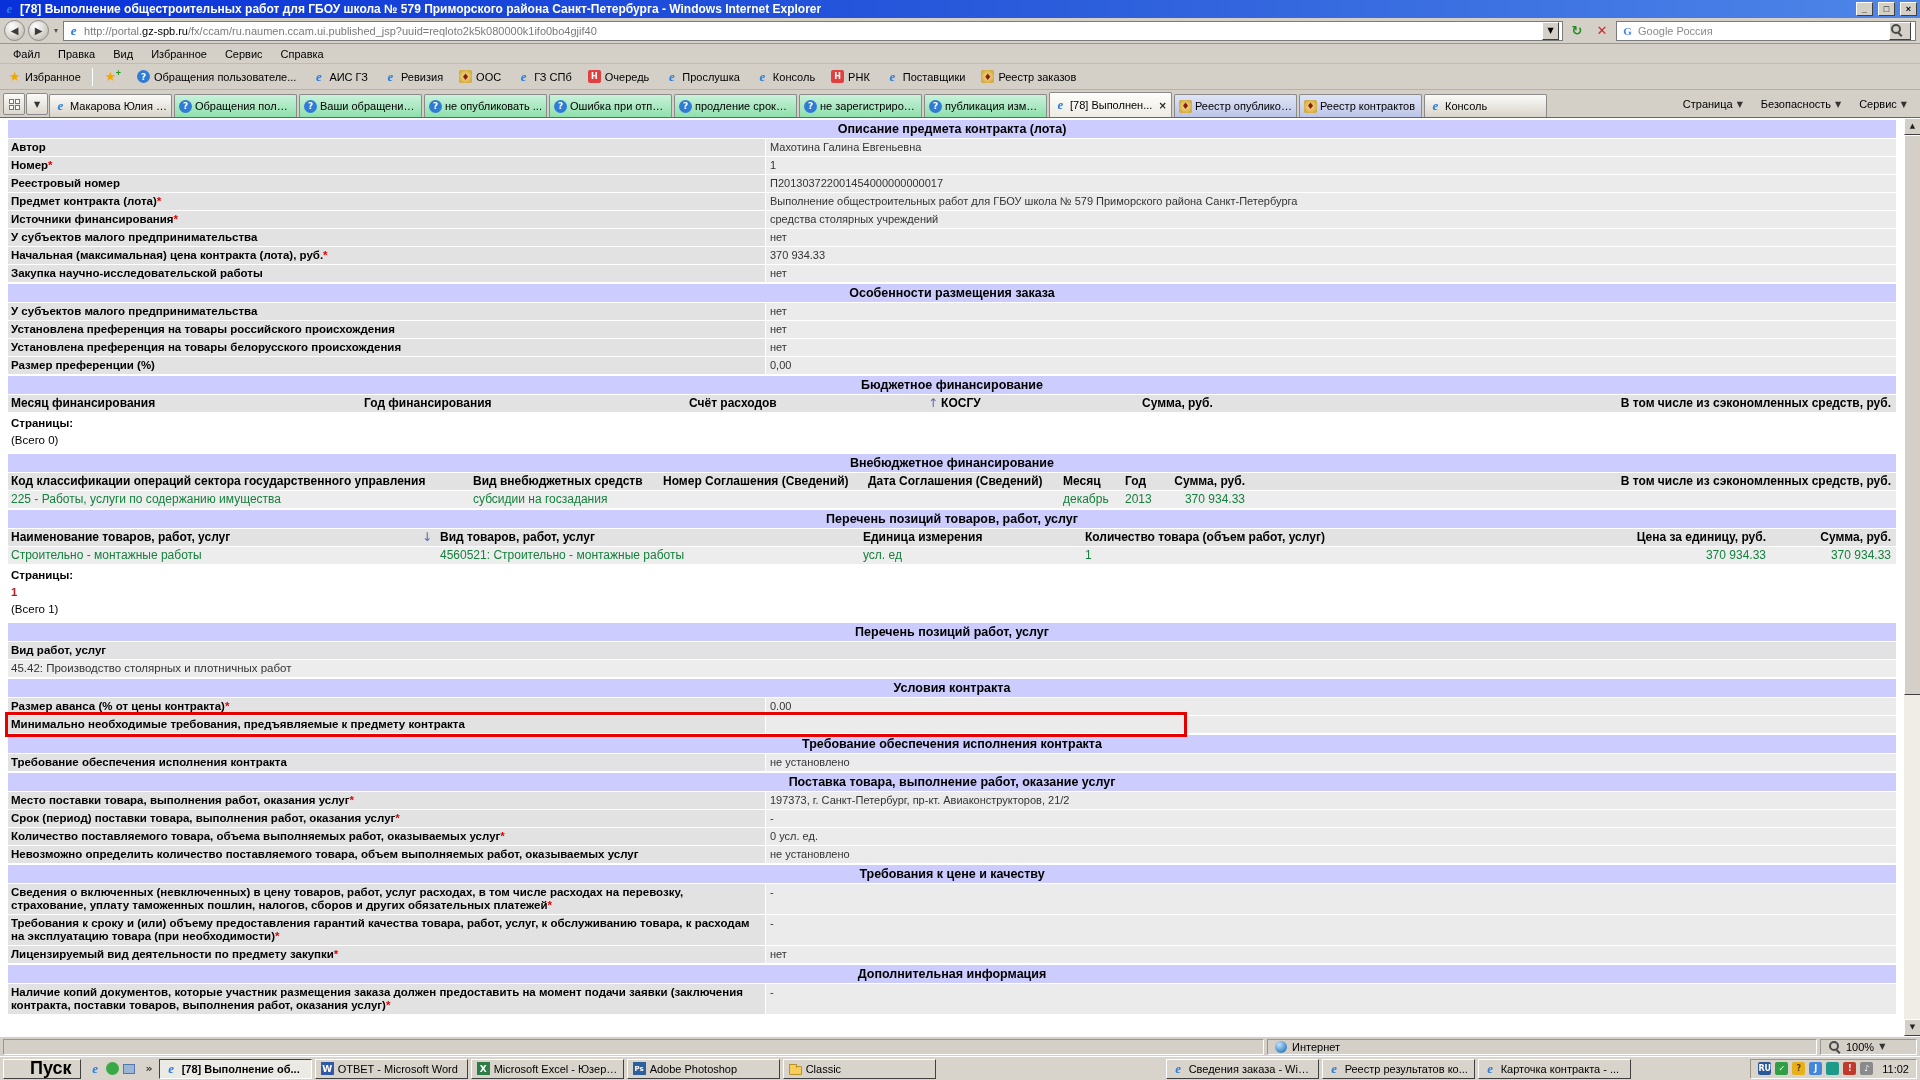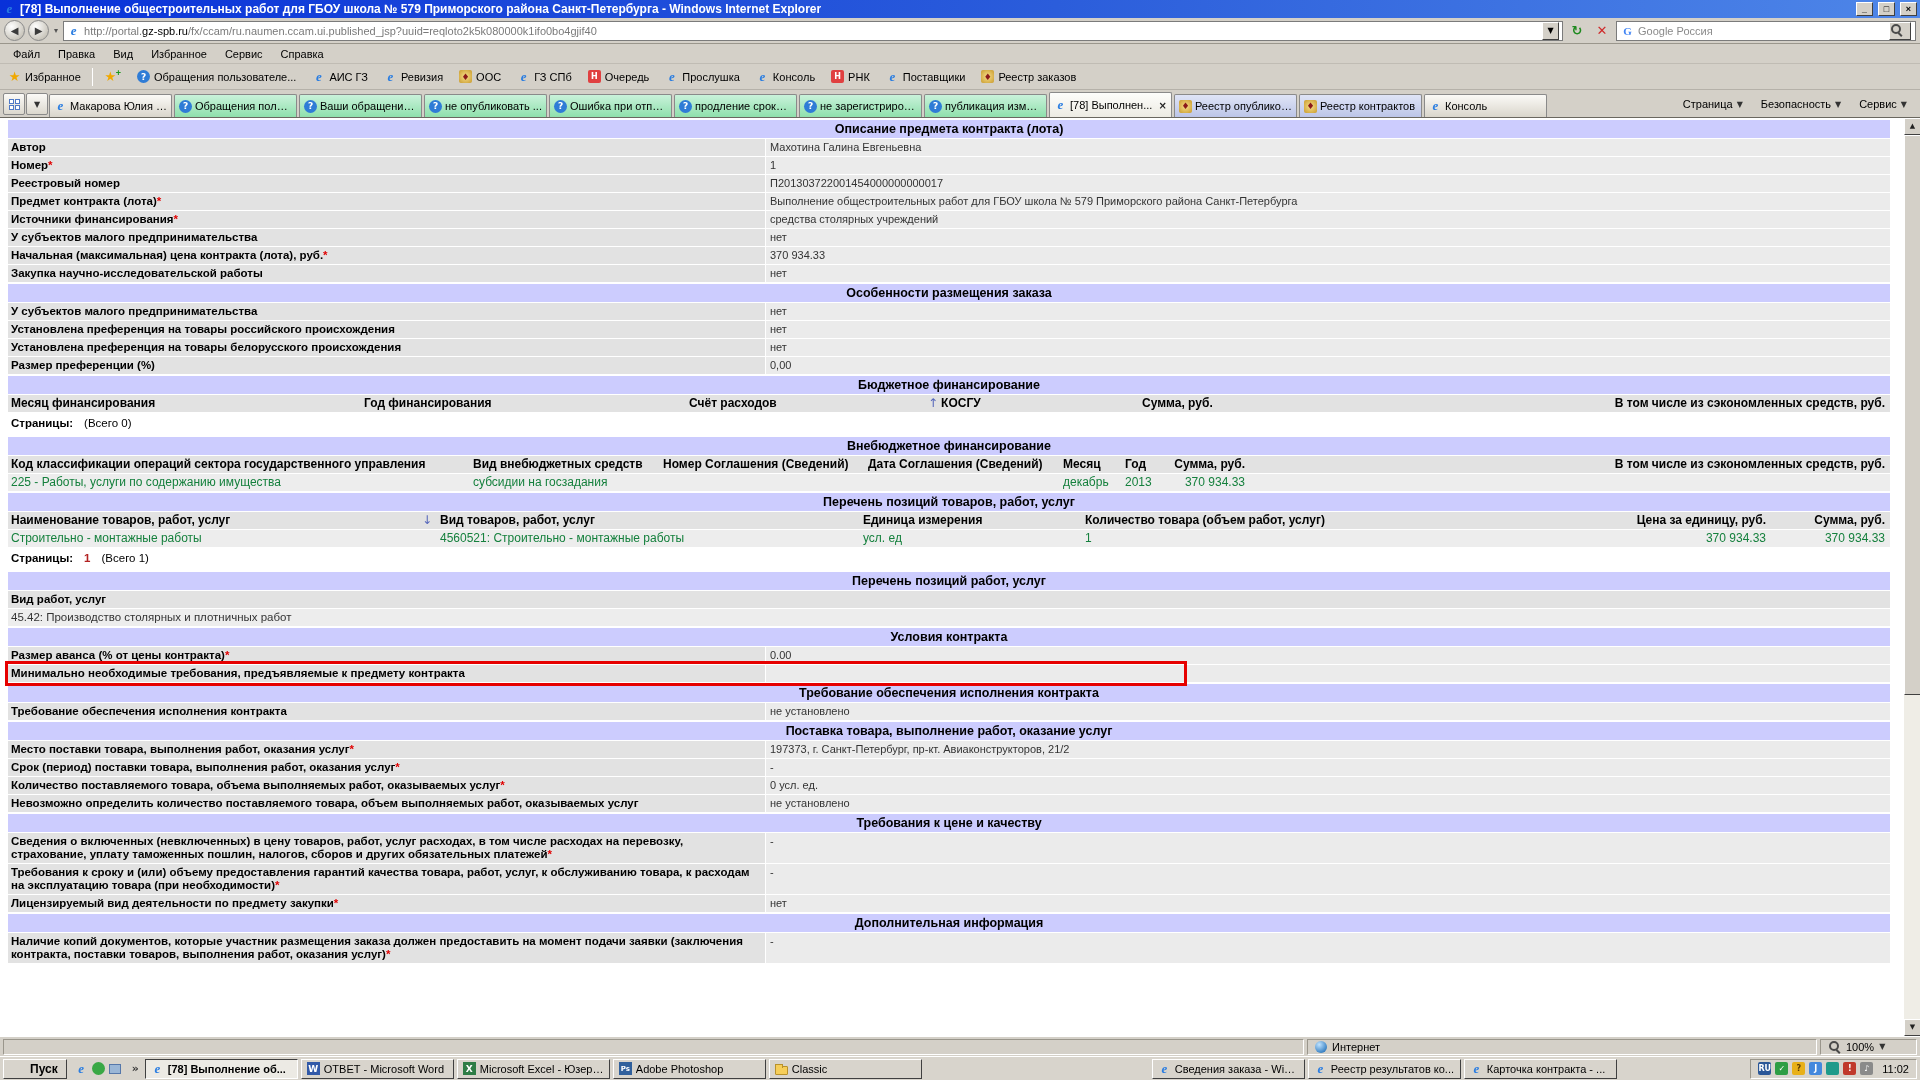--- a/index.html
+++ b/index.html
@@ -69,56 +69,56 @@
   .ico-win i:nth-child(1){background:#e8503a;} .ico-win i:nth-child(2){background:#7dbb42;}
   .ico-win i:nth-child(3){background:#3b6eb5;} .ico-win i:nth-child(4){background:#f2c12e;}
   .ico-globe{border-radius:50%;background:radial-gradient(circle at 35% 30%,#bfe3ff,#3e85c6 70%,#1f5c9b);width:12px;height:12px;}
   .ico-desktop{background:#9ab6d6;border:1px solid #5577aa;width:12px;height:10px;margin-top:1px;}
   .ico-green{background:#39a845;border-radius:50%;}
   .mag{position:relative;width:13px;height:13px;display:inline-block;}
   .mag::before{content:'';position:absolute;left:1px;top:1px;width:6px;height:6px;border:2px solid #4a4a4a;border-radius:50%;}
   .mag::after{content:'';position:absolute;left:9px;top:9px;width:5px;height:2px;background:#4a4a4a;transform:rotate(45deg);transform-origin:0 0;}
   
   .page{position:absolute;top:118px;left:0;width:1903px;height:918px;background:#fff;overflow:hidden;}
-  .rows{margin:2px 13px 0 8px;}
+  .rows{margin:2px 7px 0 8px;}
   .sec{background:#ccccfe;font-weight:bold;font-size:12.5px;color:#000;text-align:center;padding:2px 0;margin:2px 0 1px 0;}
   .kvrow{display:flex;margin-bottom:1px;position:relative;}
   .kl{width:757px;background:#e2e2e2;font-weight:bold;font-size:11.5px;padding:2px 6px 2px 3px;line-height:13px;}
   .kv{flex:1;background:#ebebeb;font-size:11px;color:#333;padding:2px 4px;margin-left:1px;line-height:13px;}
   .req{color:#e00000;}
   .redbox{position:absolute;left:-3px;top:-4px;width:1182px;height:calc(100% + 8px);border:3px solid #e60000;pointer-events:none;z-index:3;}
   .trow{display:flex;margin-bottom:1px;}
   .trow .cell{padding:2px 5px 2px 3px;font-size:12px;display:flex;gap:3px;line-height:13px;overflow:hidden;white-space:nowrap;}
   .trow.th{background:#e2e2e2;font-weight:bold;}
   .trow.td{background:#ededed;color:#15803d;}
   .cell.ar{justify-content:flex-end;text-align:right;}
   .sort{color:#5566bb;font-family:"DejaVu Sans",sans-serif;font-weight:normal;}
   .mla{margin-left:auto;}
-  .pages{background:#fff;font-size:11.5px;padding:4px 3px 6px 3px;display:flex;gap:11px;}
+  .pages{background:#fff;font-size:11.5px;padding:4px 3px 6px 3px;display:flex;gap:5px;flex-direction:column;}
   .pgl{font-weight:bold;}
   .pgn{color:#b22222;font-weight:bold;}
   .flabel{background:#e2e2e2;font-weight:bold;font-size:11.5px;padding:2px 3px;margin-bottom:1px;line-height:13px;}
   .fvalue{background:#ededed;font-size:11.5px;color:#333;padding:2px 3px;margin-bottom:1px;line-height:13px;}
   
   .vscroll{position:absolute;top:118px;right:0;width:17px;height:918px;background:#efede6;border-left:1px solid #fff;}
   .sc-btn{width:17px;height:17px;background:#d4d0c8;border:1px solid;border-color:#fff #404040 #404040 #fff;
     font-size:7px;text-align:center;line-height:15px;color:#222;font-family:"DejaVu Sans",sans-serif;}
   .sc-down{position:absolute;bottom:0;}
   .sc-thumb{position:absolute;top:17px;left:0;width:17px;height:560px;background:#d4d0c8;border:1px solid;border-color:#fff #404040 #404040 #fff;}
   
   .statusbar{position:absolute;bottom:24px;left:0;width:1920px;height:20px;background:#d4d0c8;border-top:1px solid #fff;
     display:flex;align-items:center;padding:1px 3px;gap:3px;font-size:11px;}
   .sb-main{flex:1;height:16px;border:1px solid;border-color:#9a968c #fff #fff #9a968c;}
   .sb-panel{height:16px;border:1px solid;border-color:#9a968c #fff #fff #9a968c;display:flex;align-items:center;gap:5px;padding:0 7px;}
-  .sb-zone{width:510px;}
+  .sb-zone{width:550px;}
   .sb-zoom{width:97px;}
   
   .taskbar{position:absolute;bottom:0;left:0;width:1920px;height:24px;background:#d8d4cc;border-top:1px solid #fff;
     display:flex;align-items:center;padding:1px 3px;gap:3px;}
-  .startbtn{height:20px;display:flex;align-items:center;gap:5px;padding:0 8px;font-weight:bold;font-size:12px;
+  .startbtn{height:20px;display:flex;align-items:center;gap:5px;padding:0 8px;font-weight:bold;font-size:18px;
     background:#d8d4cc;border:1px solid;border-color:#fff #404040 #404040 #fff;}
   .ql{display:flex;align-items:center;gap:4px;padding:0 5px;}
   .chev{font-size:11px;font-weight:bold;color:#333;padding:0 3px;font-family:"DejaVu Sans",sans-serif;}
   .taskbtn{width:153px;height:20px;display:flex;align-items:center;gap:4px;padding:0 5px;font-size:11px;
     background:#d8d4cc;border:1px solid;border-color:#fff #404040 #404040 #fff;white-space:nowrap;overflow:hidden;}
   .taskbtn.active{background:#eceae4;border-color:#404040 #fff #fff #404040;font-weight:bold;}
   .taskbtn .tb-lbl{overflow:hidden;text-overflow:ellipsis;}
   .tbgap{width:224px;flex:none;}
   .tray{margin-left:auto;height:20px;border:1px solid;border-color:#9a968c #fff #fff #9a968c;display:flex;align-items:center;gap:4px;padding:0 7px;}
   .tray-ico{width:13px;height:13px;border-radius:2px;display:flex;align-items:center;justify-content:center;font-size:8px;color:#fff;font-weight:bold;font-family:"DejaVu Sans",sans-serif;}

